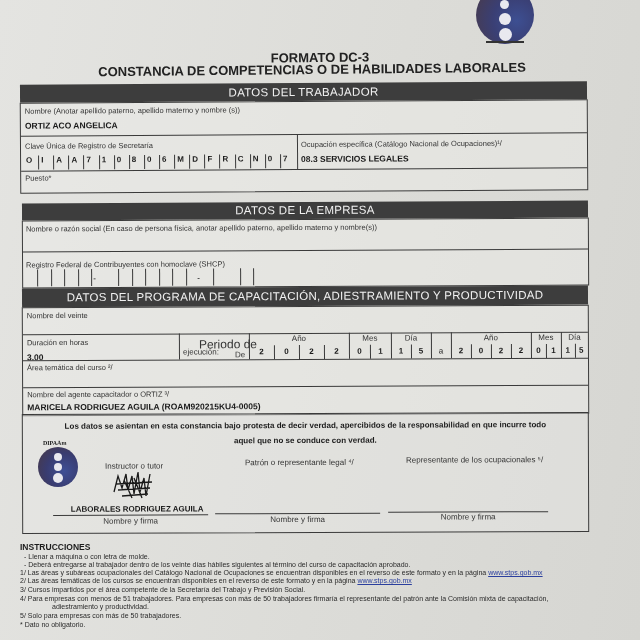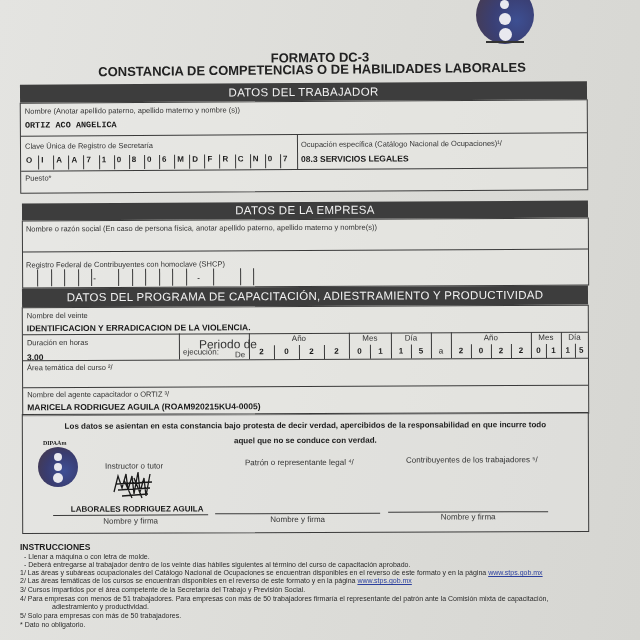--- a/index.html
+++ b/index.html
@@ -64,21 +64,21 @@
       <div class="dot d3"></div>
   </div>
   <div class="logo-top-bar"></div>
 
   <div class="title title1">FORMATO DC-3</div>
   <div class="title title2">CONSTANCIA DE COMPETENCIAS O DE HABILIDADES LABORALES</div>
 
   <div class="section-bar" style="left:20px; top:83px; width:567px; height:18px; line-height:18px; transform:rotate(-0.35deg);">DATOS DEL TRABAJADOR</div>
   <div class="box" style="left:20px; top:101px; width:566px; height:89px; transform:rotate(-0.35deg);">
     <div class="lbl" style="left:4px; top:3px;">Nombre (Anotar apellido paterno, apellido materno y nombre (s))</div>
-    <div class="val" style="left:4px; top:17px;font-family:Liberation Mono, monospace;">ORTIZ ACO ANGELICA</div>
+    <div class="val" style="left:4px; top:17px;">ORTIZ ACO ANGELICA</div>
     <div class="hline" style="left:0; top:32px; width:566px;"></div>
     <div class="lbl" style="left:4px; top:38px;">Clave Única de Registro de Secretaría</div>
     <div id="curp-row" style="position:absolute; left:2px; top:52px; width:272px; height:14px;">
         <span class="curp-cell" style="left: 3px; width: 13.1111px;">O</span>
         <span class="curp-cell" style="left: 18.1111px; width: 13.1111px;">I</span>
         <div class="vline" style="left: 15.1111px; top: 0px; height: 14px;"></div>
         <span class="curp-cell" style="left: 33.2222px; width: 13.1111px;">A</span>
         <div class="vline" style="left: 30.2222px; top: 0px; height: 14px;"></div>
         <span class="curp-cell" style="left: 48.3333px; width: 13.1111px;">A</span>
         <div class="vline" style="left: 45.3333px; top: 0px; height: 14px;"></div>
@@ -141,21 +141,20 @@
         <div class="vline" style="left: 214.5px; top: 0px; height: 17px;"></div>
         <div class="vline" style="left: 228px; top: 0px; height: 17px;"></div>
         <span style="position: absolute; left: 68px; top: 5px; font-size: 8px;">-</span>
         <span style="position: absolute; left: 172px; top: 5px; font-size: 8px;">-</span>
       </div>
   </div>
 
   <div class="section-bar" style="left:22px; top:287px; width:566px; height:19px; line-height:19px; transform:rotate(-0.3deg);">DATOS DEL PROGRAMA DE CAPACITACIÓN, ADIESTRAMIENTO Y PRODUCTIVIDAD</div>
   <div class="box" style="left:22px; top:306px; width:565px; height:107px; transform:rotate(-0.25deg);">
     <div class="lbl" style="left:4px; top:3px;">Nombre del veinte</div>
-    <div class="val" style="left:4px; top:15px;">IDENTIFICACION Y ERRADICACION DE LA VIOLENCIA.</div>
     <div class="hline" style="left:0; top:26px; width:565px;"></div>
 
     <div class="lbl" style="left:4px; top:30px;">Duración en horas</div>
     <div class="val" style="left:4px; top:44px;">3.00</div>
     <div class="vline" style="left:156px; top:26px; height:26px;"></div>
     <div class="lbl" style="left:160px; top:30px; font-size:12px;padding-left:16px;">Periodo de</div>
     <div class="lbl" style="left:160px; top:40px; font-size:8px;">ejecución:</div>
     <div class="lbl" style="left:212px; top:43px; font-size:8px;">De</div>
     <div id="date-grid" style="position:absolute; left:226px; top:26px; width:339px; height:26px;">
         <div class="vline" style="left: 0px; top: 0px; height: 26px;"></div>
@@ -208,21 +207,21 @@
   </div>
 
   <div class="box" style="left:22px; top:413px; width:565px; height:118px; background:rgba(232,232,229,0.4); transform:rotate(-0.2deg);">
     <div style="position:absolute; left:0; top:7px; width:565px; text-align:center; font-size:8px; font-weight:bold;">Los datos se asientan en esta constancia bajo protesta de decir verdad, apercibidos de la responsabilidad en que incurre todo</div>
     <div style="position:absolute; left:0; top:22px; width:565px; text-align:center; font-size:8px; font-weight:bold;">aquel que no se conduce con verdad.</div>
 
     <div style="position:absolute; left:20px; top:25px; font-size:6px; font-weight:bold; font-family:'Liberation Serif', serif;">DIPAAm</div>
 
     <div style="position:absolute; left:82px; top:47px; font-size:8px; color:#333;">Instructor o tutor</div>
     <div style="position:absolute; left:222px; top:44px; font-size:8px; color:#333;">Patrón o representante legal ⁴/</div>
-    <div style="position:absolute; left:383px; top:42px; font-size:8px; color:#333;">Contribuyentes de los trabajadores ⁵/</div>
+    <div style="position:absolute; left:383px; top:42px; font-size:8px; color:#333;">Representante de los ocupacionales ⁵/</div>
 
     <div style="position:absolute; left:46px; top:90px; width:136px; text-align:center; font-size:8px; font-weight:bold;">LABORALES RODRIGUEZ AGUILA</div>
     <div class="hline" style="left:30px; top:100px; width:155px;"></div>
     <div class="hline" style="left:192px; top:99px; width:165px;"></div>
     <div class="hline" style="left:365px; top:98px; width:160px;"></div>
     <div style="position:absolute; left:30px; top:102px; width:155px; text-align:center; font-size:8px; color:#333;">Nombre y firma</div>
     <div style="position:absolute; left:192px; top:101px; width:165px; text-align:center; font-size:8px; color:#333;">Nombre y firma</div>
     <div style="position:absolute; left:365px; top:99px; width:160px; text-align:center; font-size:8px; color:#333;">Nombre y firma</div>
   </div>
 

